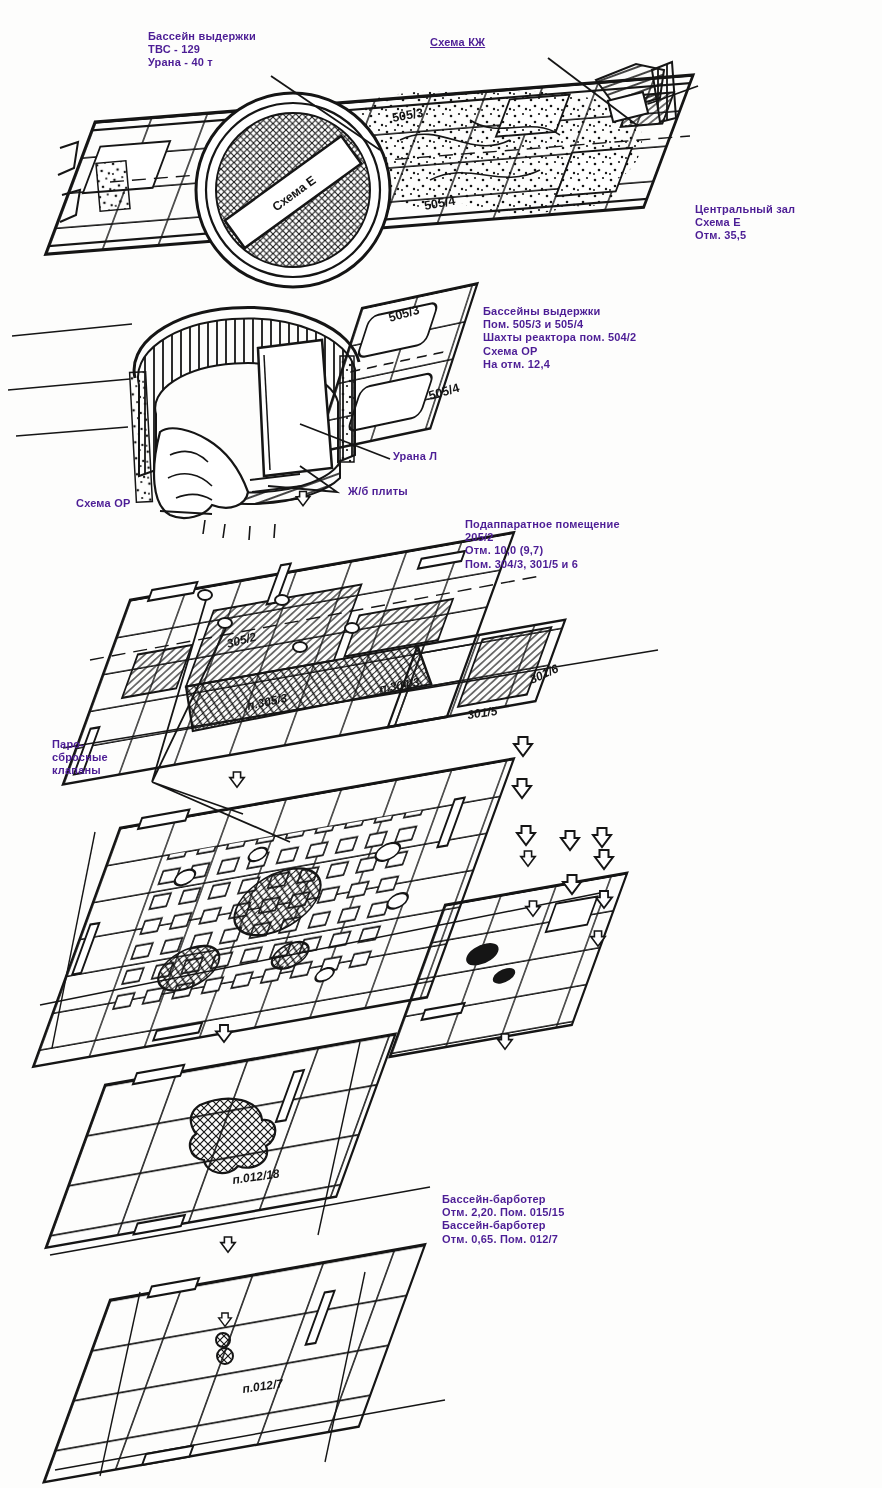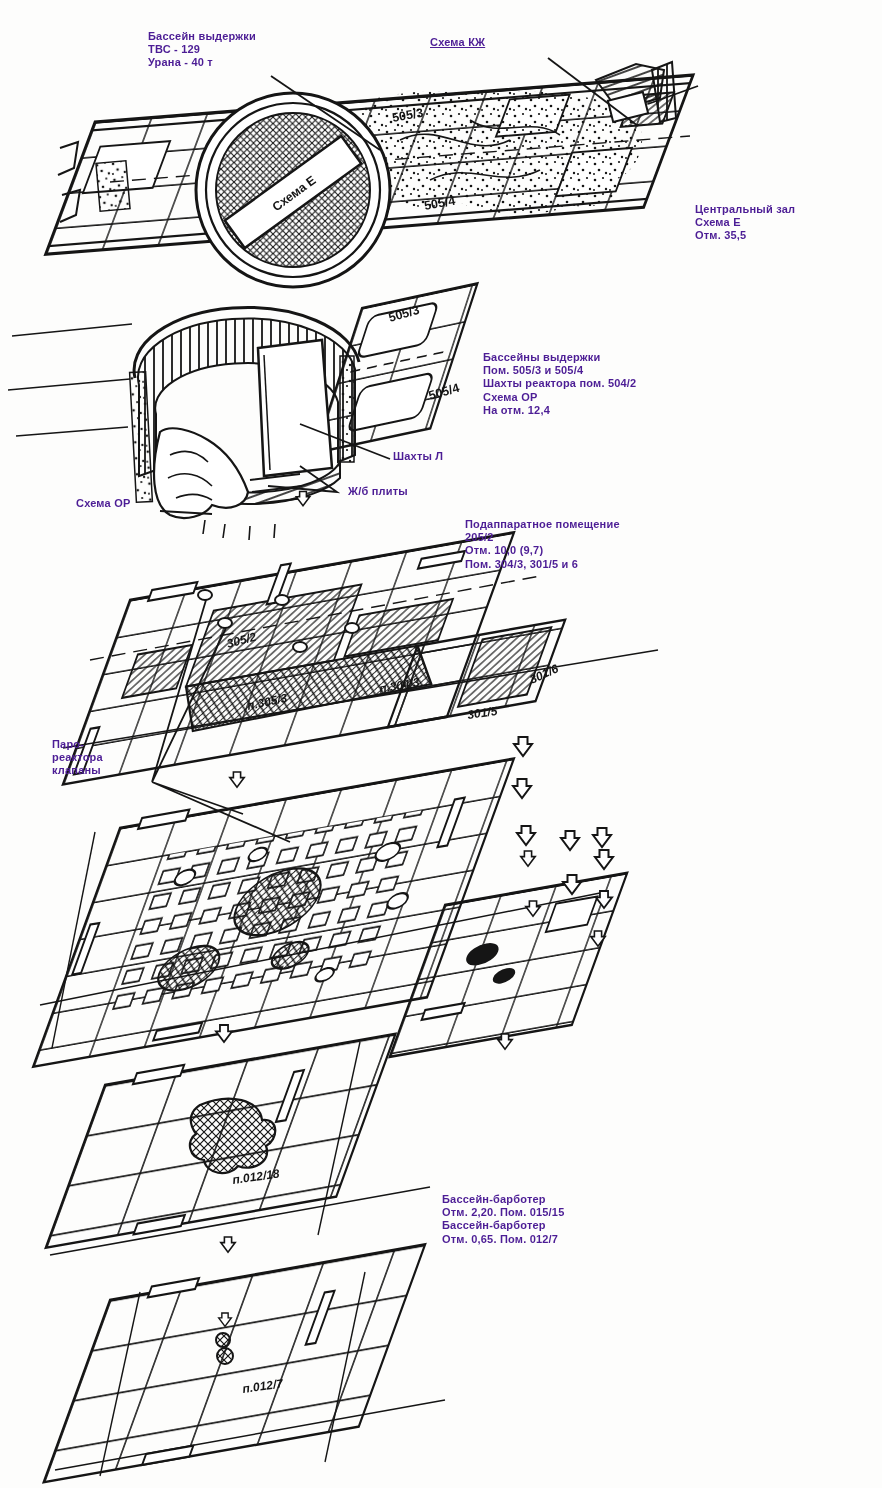--- a/index.html
+++ b/index.html
@@ -242,33 +242,33 @@
   </g>
 </svg>
 
 <div class="lbl" style="left:148px;top:30px;">Бассейн выдержки
 ТВС - 129
 Урана - 40 т</div>
 <div class="lbl" style="left:430px;top:36px;text-decoration:underline;">Схема КЖ</div>
 <div class="lbl" style="left:672px;top:203px;margin-left:23px;">Центральный зал
 Схема Е
 Отм. 35,5</div>
-<div class="lbl" style="left:483px;top:305px;margin-top:46px;">Бассейны выдержки
+<div class="lbl" style="left:483px;top:305px;">Бассейны выдержки
 Пом. 505/3 и 505/4
 Шахты реактора пом. 504/2
 Схема ОР
 На отм. 12,4</div>
-<div class="lbl" style="left:393px;top:450px;">Шахты Л</div>
+<div class="lbl" style="left:393px;top:450px;">Урана Л</div>
 <div class="lbl" style="left:348px;top:485px;">Ж/б плиты</div>
 <div class="lbl" style="left:76px;top:497px;">Схема ОР</div>
 <div class="lbl" style="left:465px;top:518px;">Подаппаратное помещение
 205/2
 Отм. 10,0 (9,7)
 Пом. 304/3, 301/5 и 6</div>
 <div class="lbl" style="left:52px;top:738px;">Паро-
-реактора
+сбросные
 клапаны</div>
 <div class="lbl" style="left:430px;top:1193px;margin-left:12px;">Бассейн-барботер
 Отм. 2,20. Пом. 015/15
 Бассейн-барботер
 Отм. 0,65. Пом. 012/7</div>
 
 </div>
 
 </body></html>

